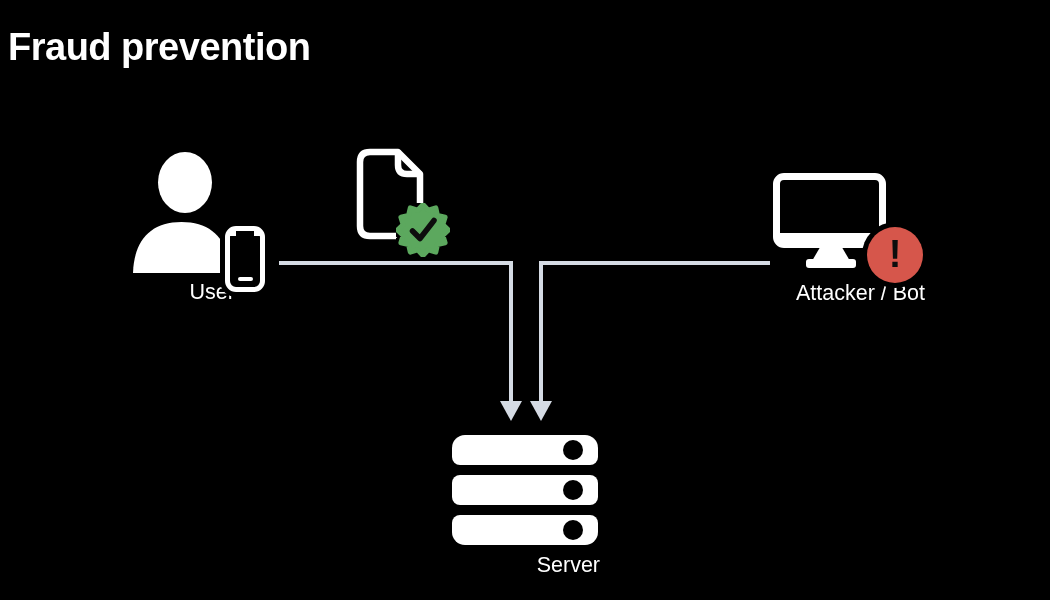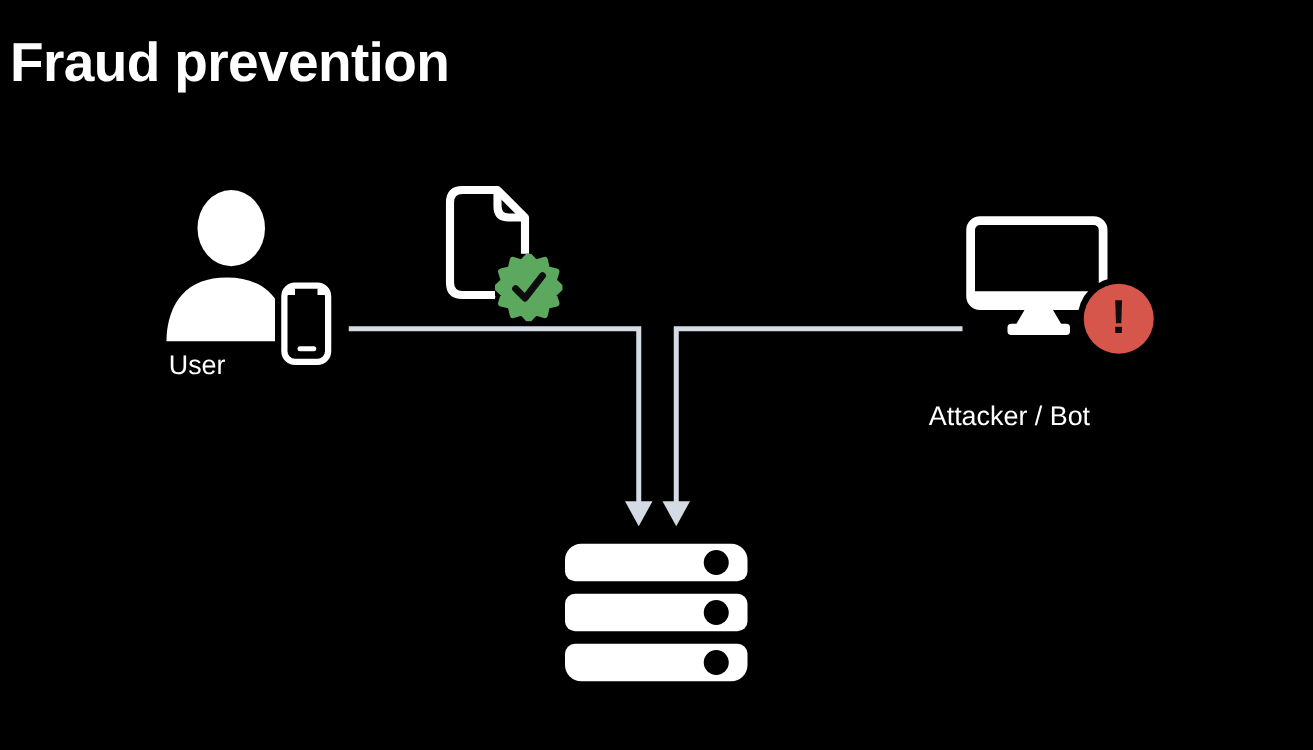--- a/index.html
+++ b/index.html
@@ -12,25 +12,25 @@
   }
   *{margin:0;padding:0;box-sizing:border-box;}
   html,body{background:#111;}
   body{font-family:"Liberation Sans","DejaVu Sans",sans-serif;}
   .slide{
     position:relative;width:1050px;height:600px;background:var(--background);
     overflow:hidden;
   }
   .title{
     position:absolute;left:8px;top:26px;color:var(--foreground);
-    font-size:44px;font-weight:700;letter-spacing:-0.5px;
+    font-size:38px;font-weight:700;letter-spacing:-0.5px;
   }
   .node-label{
     position:absolute;color:var(--foreground);font-size:21.5px;font-weight:400;
-    text-align:left;
+    text-align:right;
   }
   .token-label{
     position:absolute;color:var(--foreground);font-size:16.5px;font-weight:600;
     text-align:center;left:293px;top:119px;width:200px;
   }
   svg{position:absolute;display:block;}
   .connectors{left:0;top:0;}
 
   
   .person-svg{left:133px;top:150px;}
@@ -79,21 +79,21 @@
     border-radius:8px;
   }
   .server-bar.b1{top:435px;border-radius:13px 13px 8px 8px;}
   .server-bar.b2{top:475px;}
   .server-bar.b3{top:515px;border-radius:8px 8px 13px 13px;}
   .server-dot{
     position:absolute;top:5px;left:111px;width:20px;height:20px;border-radius:50%;
     background:var(--background);
   }
   .label-user{left:135px;top:280px;width:100px;}
-  .label-attacker{left:743px;top:281px;width:200px;margin-top:40px;}
+  .label-attacker{left:725px;top:281px;width:200px;}
   .label-server{left:450px;top:553px;width:150px;}
 </style>
 </head>
 <body>
 
 <div class="slide">
 
   <div class="title">Fraud prevention</div>
 
   <svg class="connectors" width="1050" height="600" viewBox="0 0 1050 600">
@@ -138,14 +138,15 @@
 
   <div class="server-bar b1">
     <div class="server-dot"></div>
   </div>
   <div class="server-bar b2">
     <div class="server-dot"></div>
   </div>
   <div class="server-bar b3">
     <div class="server-dot"></div>
   </div>
+  <div class="node-label label-server">Server</div>
 
 </div>
 
 </body></html>

